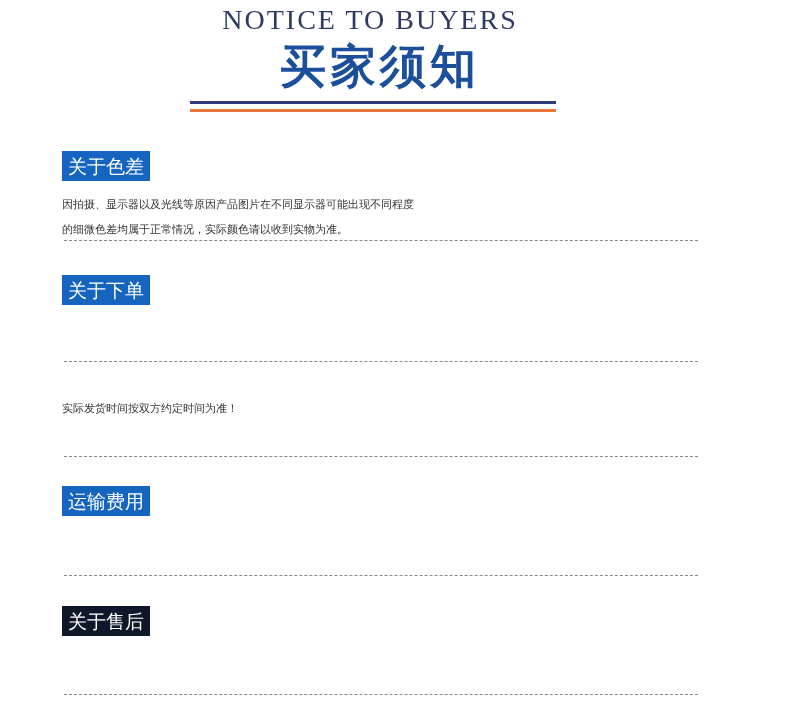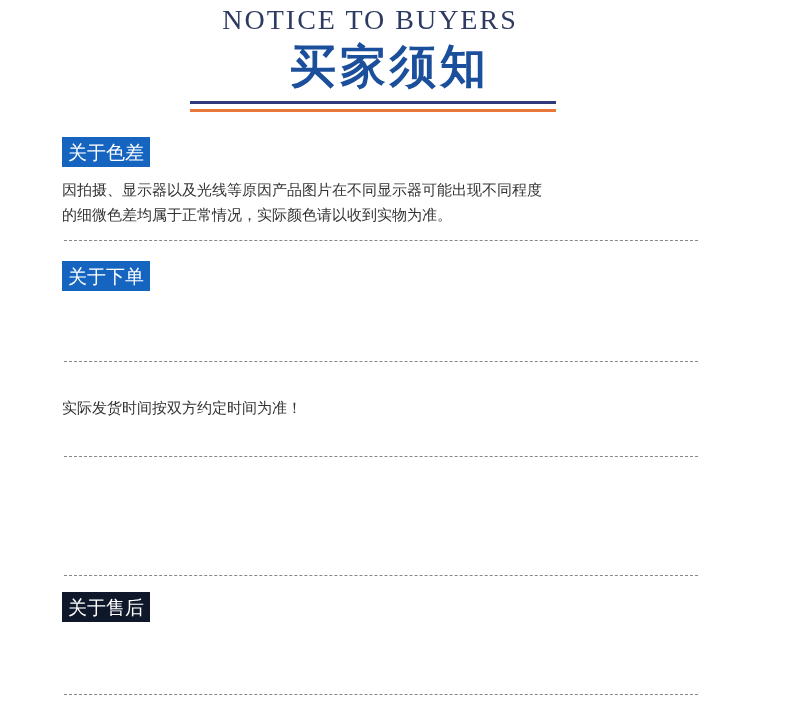--- a/index.html
+++ b/index.html
@@ -22,21 +22,21 @@
       top: 4px;
       text-align: center;
       font-family: "Liberation Serif", "DejaVu Serif", serif;
       font-size: 28px;
       letter-spacing: 2px;
       color: #2f3a62;
       line-height: 32px;
     }
     .cn-title {
       position: absolute;
-      left: 16px;
+      left: 6px;
       width: 748px;
       top: 40px;
       text-align: center;
       font-family: "DejaVu Sans", sans-serif;
       font-weight: bold;
       font-size: 46px;
       letter-spacing: 4px;
       color: #1b4f9c;
       line-height: 52px;
     }
@@ -55,24 +55,25 @@
       width: 640px;
     }
     .badge {
       display: inline-block;
       height: 30px;
       line-height: 30px;
       padding: 0 6px;
       font-size: 19px;
       color: #ffffff;
       letter-spacing: 0px;
+      margin-top: 14px;
     }
     .body-text {
       margin: 0;
-      font-size: 15px;
+      font-size: 11px;
       line-height: 25px;
       color: #333333;
       white-space: pre-line;
     }
     .sep {
       position: absolute;
       left: 64px;
       width: 634px;
       height: 0;
       border-top: 1px dashed #888888;
@@ -97,19 +98,20 @@
   <div class="badge" style="background:#1565c0;">关于下单</div>
 </div>
 <div class="sep" style="top:361px;"></div>
 
 <div class="section" style="top:381px;">
   <p class="body-text" style="margin-top:15px;">实际发货时间按双方约定时间为准！</p>
 </div>
 <div class="sep" style="top:456px;"></div>
 
 <div class="section" style="top:472px;">
+  <div class="badge" style="background:#1565c0;">运输费用</div>
 </div>
 <div class="sep" style="top:575px;"></div>
 
 <div class="section" style="top:592px;">
   <div class="badge" style="background:#0f172a;">关于售后</div>
 </div>
 <div class="sep" style="top:694px;"></div>
 
 </body></html>

